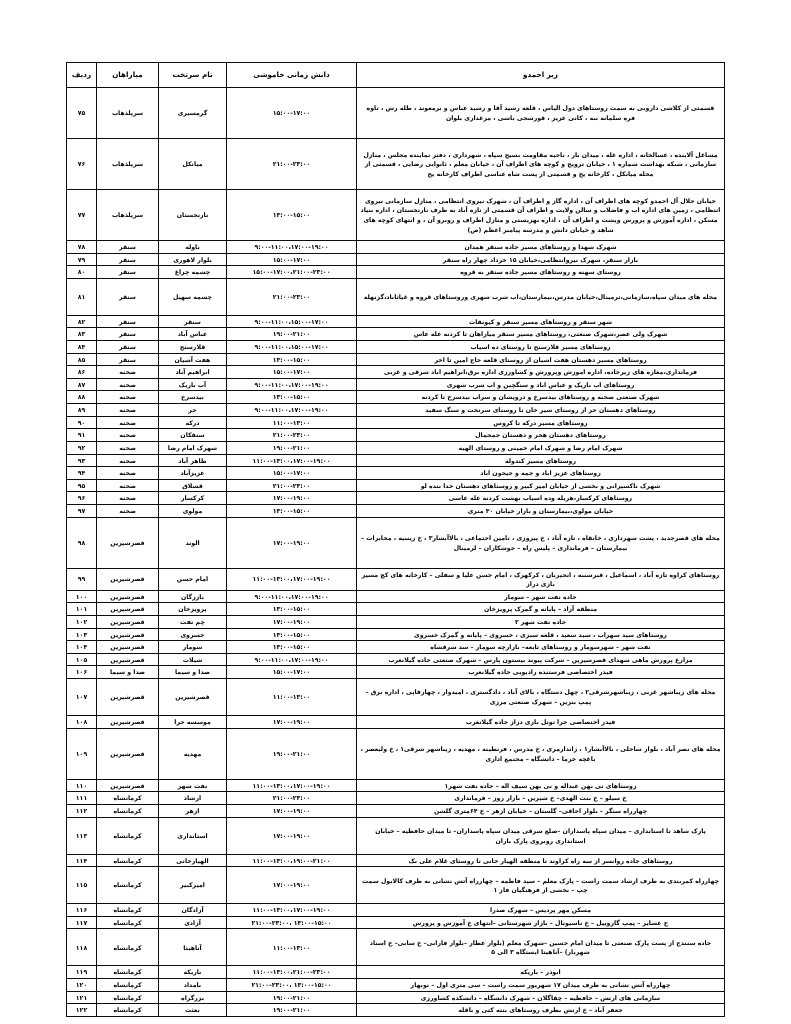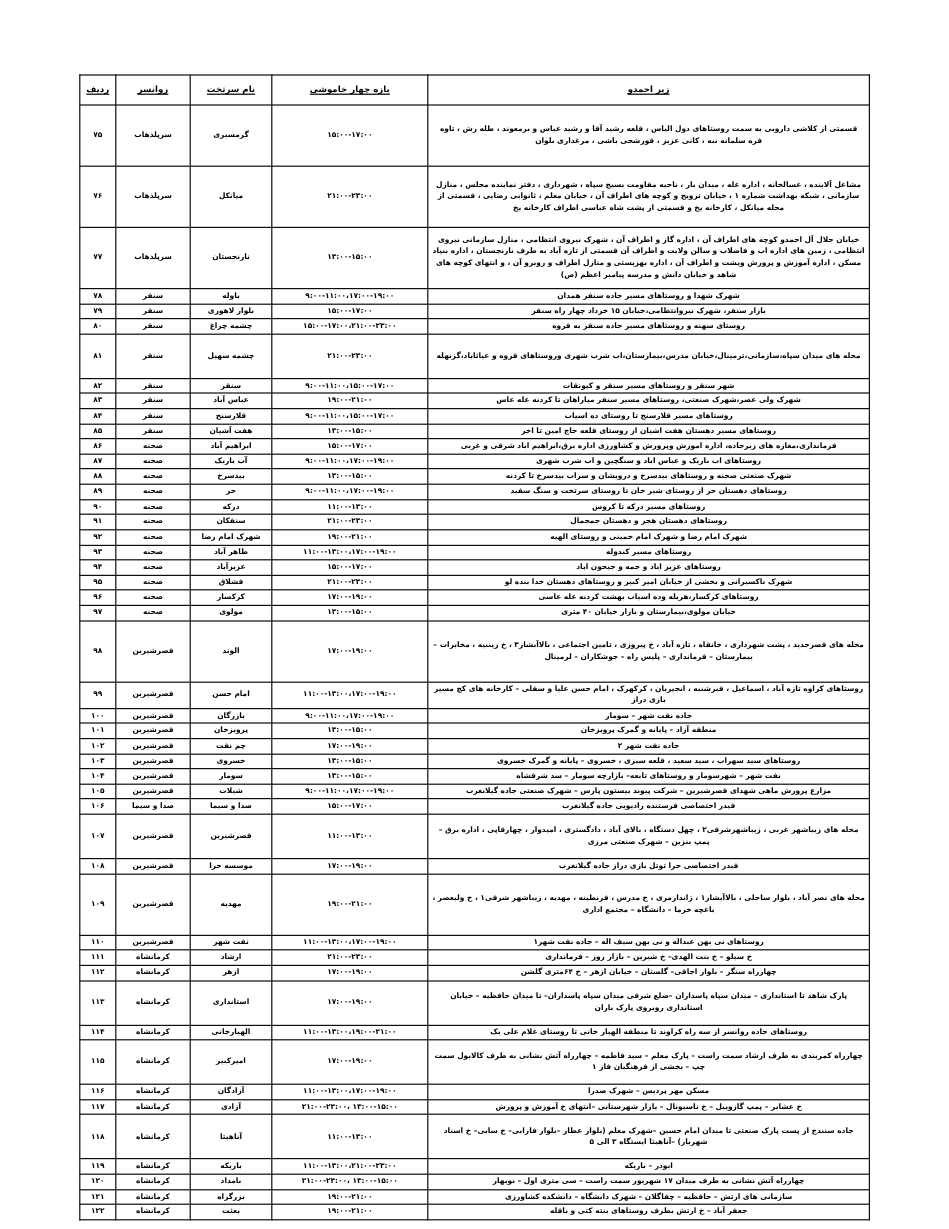--- a/index.html
+++ b/index.html
@@ -45,21 +45,20 @@
     font-weight: bold;
     color: #000;
     word-wrap: break-word;
     overflow-wrap: break-word;
   }
   table.outage thead th {
     font-size: 7.2px;
     height: 18px;
     padding: 3px 4px;
     font-weight: bold;
-    text-decoration: underline;
   }
   
   col.c-row    { width: 30px; }
   col.c-county { width: 62px; }
   col.c-feeder { width: 68px; }
   col.c-time   { width: 130px; }
   col.c-area   { width: auto; }
 
   td.area {
     text-align: center;
@@ -88,23 +87,23 @@
       <colgroup>
         <col class="c-area">
         <col class="c-time">
         <col class="c-feeder">
         <col class="c-county">
         <col class="c-row">
       </colgroup>
       <thead>
         <tr>
           <th>زیر احمدو</th>
-          <th>بازه چهار خاموشی</th>
+          <th>دانش زمانی خاموشی</th>
           <th>نام سرتخت</th>
-          <th>روانسر</th>
+          <th>میاراهان</th>
           <th>ردیف</th>
         </tr>
       </thead>
       <tbody id="table-body">
           <tr class="xtall">
             <td class="area">قسمتی از کلاشی داروبی به سمت روستاهای دول الیاس ، قلعه رشید آقا و رشید عباس و برمعوند ، طله رش ، تاوه فره سلمانه نبه ، کانی عزیز ، قورشجی باشی ، مرغداری بلوان</td>
             <td class="time">۱۵:۰۰-۱۷:۰۰</td>
             <td class="feeder">گرمسیری</td>
             <td class="county">سرپلذهاب</td>
             <td class="rownum">۷۵</td>

